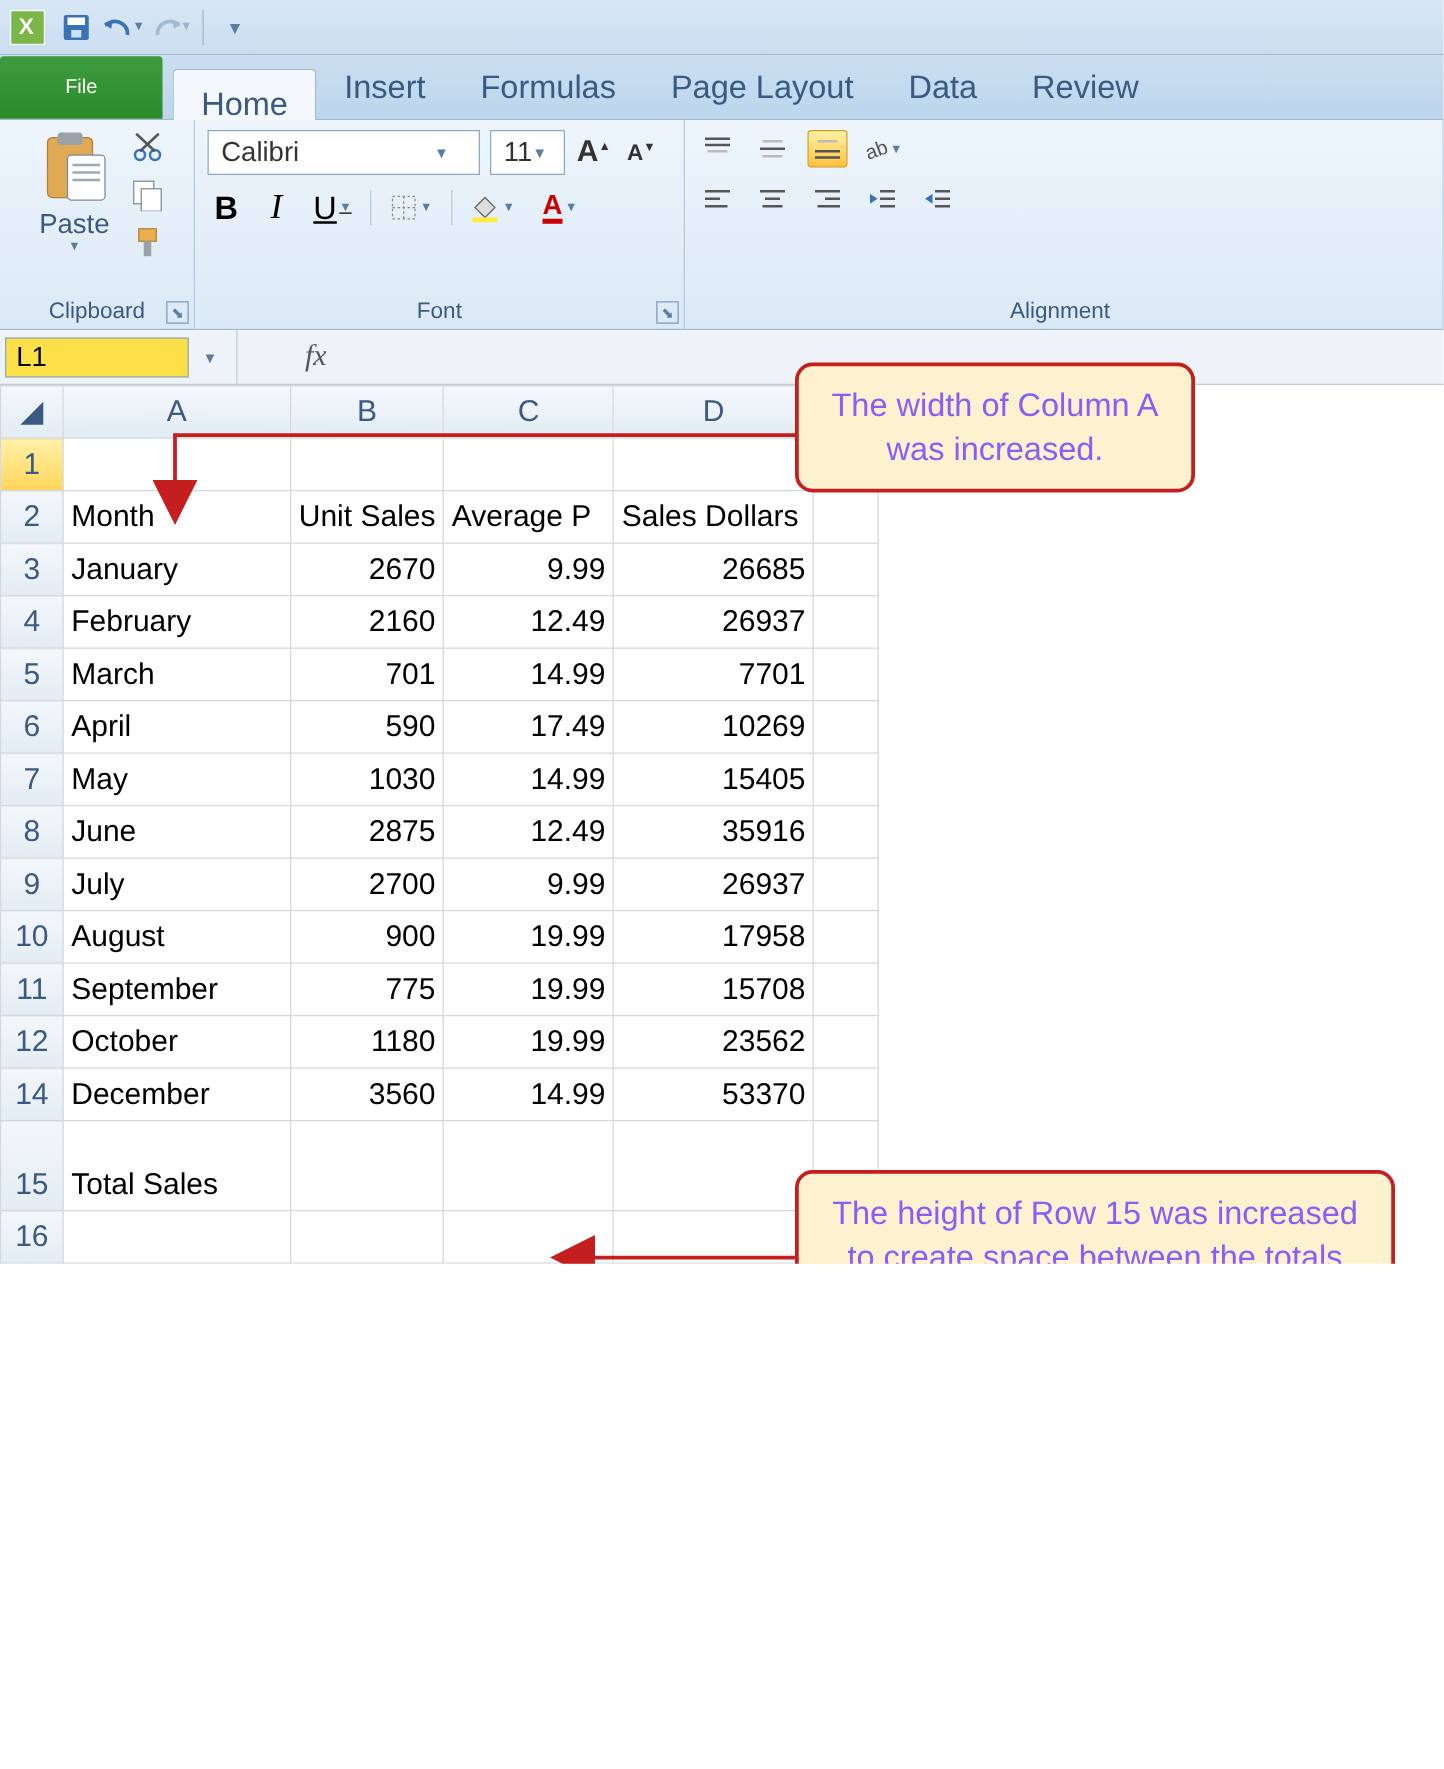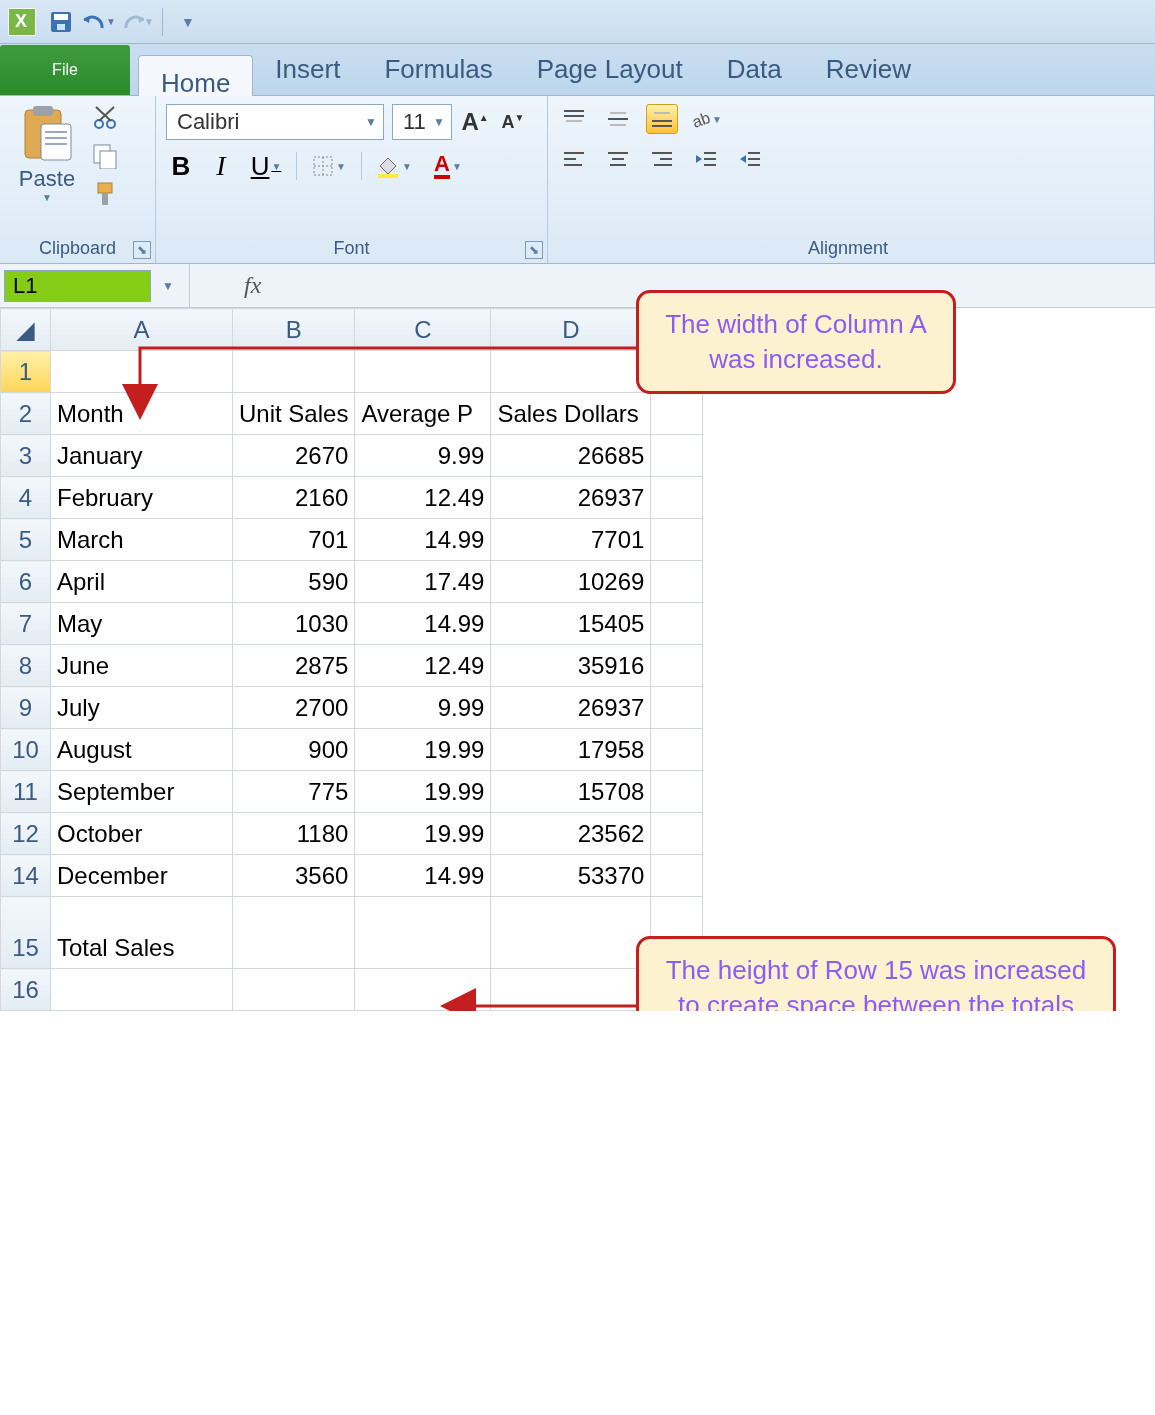--- a/index.html
+++ b/index.html
@@ -125,21 +125,21 @@
     height: 18px;
     border: 1px solid #7f9bb8;
     font-size: 12px;
     display: flex;
     align-items: center;
     justify-content: center;
     color: #5b7da0;
   }
 
   
-  .clip-group { width: 156px; }
+  .clip-group { width: 156px; align-items: center; }
   .paste-big {
     display: flex;
     flex-direction: column;
     align-items: center;
     width: 74px;
     cursor: pointer;
   }
   .paste-icon {
     width: 56px; height: 60px;
     position: relative;
@@ -170,21 +170,21 @@
     display: flex;
     gap: 10px;
     align-items: center;
   }
   .combo {
     background: #fff;
     border: 1px solid #8ba8c6;
     height: 36px;
     display: flex;
     align-items: center;
-    padding: 0 6px 0 10px;
+    padding: 0 24px 0 10px;
     font-size: 22px;
     color: #333;
     cursor: text;
   }
   .combo .dd { margin-left: auto; color: #5b7da0; font-size: 12px; }
   .font-name { width: 218px; }
   .font-size-c { width: 60px; }
   .fontsize-btn {
     width: 30px; height: 30px;
     display: flex; align-items: center; justify-content: center;
@@ -225,21 +225,21 @@
   }
   .name-box-wrap {
     width: 190px;
     border-right: 1px solid #c0ccd8;
     display: flex;
     align-items: center;
     padding: 0 4px;
   }
   .name-box {
     flex: 1;
-    background: #84cc16;
+    background: #fde047;
     border: 1px solid #8ba8c6;
     height: 32px;
     display: flex;
     align-items: center;
     padding: 0 8px;
     font-size: 22px;
   }
   .name-dd {
     width: 34px; height: 32px;
     display:flex; align-items:center; justify-content:center;

